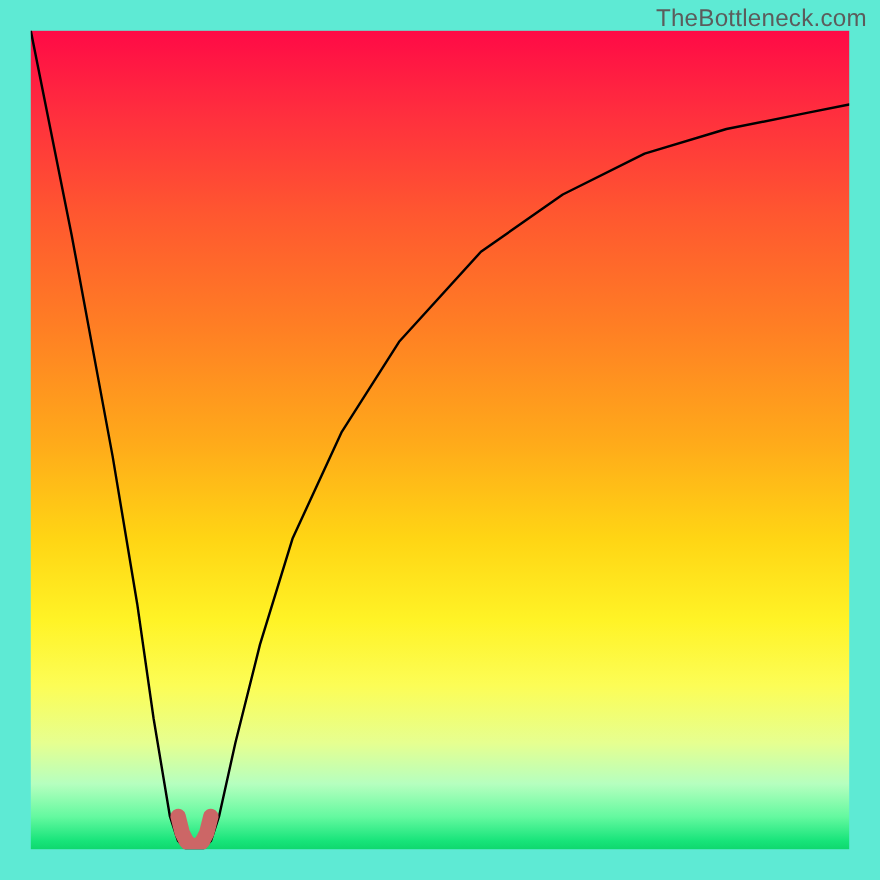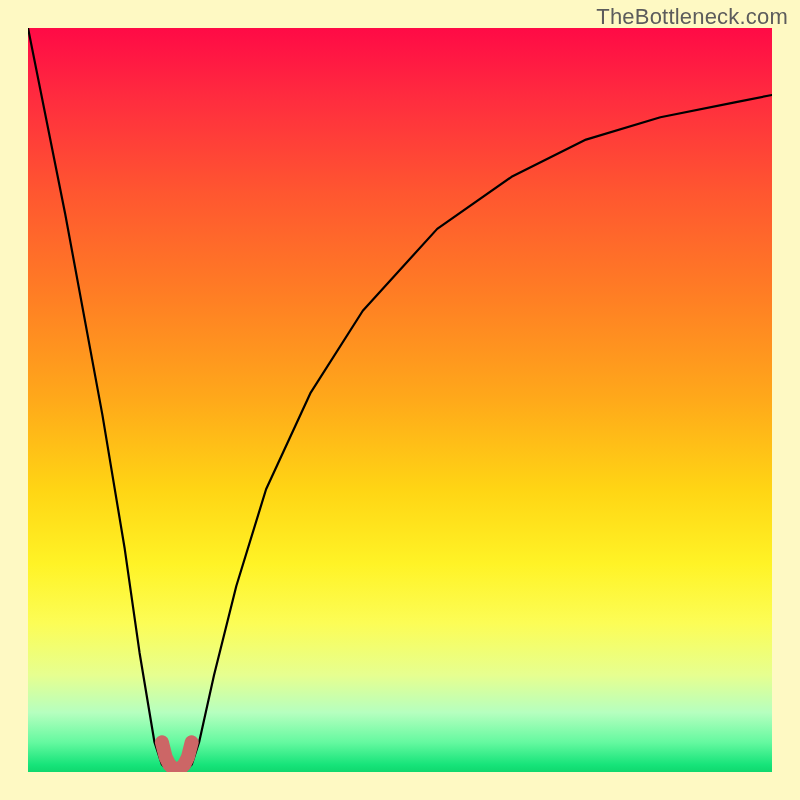--- a/index.html
+++ b/index.html
@@ -8,21 +8,21 @@
     width: 800px;
     height: 800px;
     overflow: hidden;
     background: #000;
     font-family: Arial, Helvetica, sans-serif;
   }
   .frame {
     position: relative;
     width: 800px;
     height: 800px;
-    background: #fef9c3;
+    background: #5eead4;
   }
   .plot {
     position: absolute;
     left: 28px;
     top: 28px;
     width: 744px;
     height: 744px;
     
     background: linear-gradient(
       to bottom,

